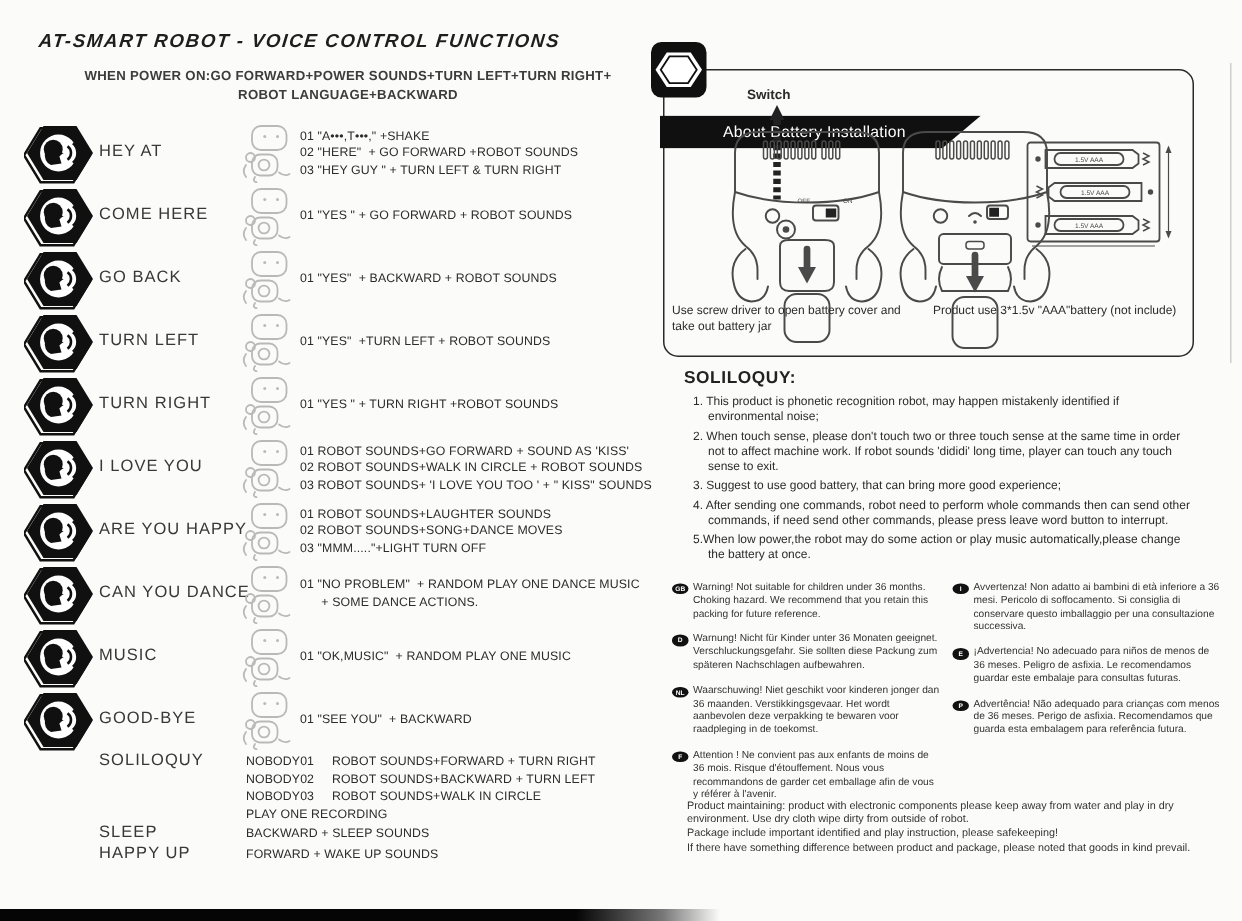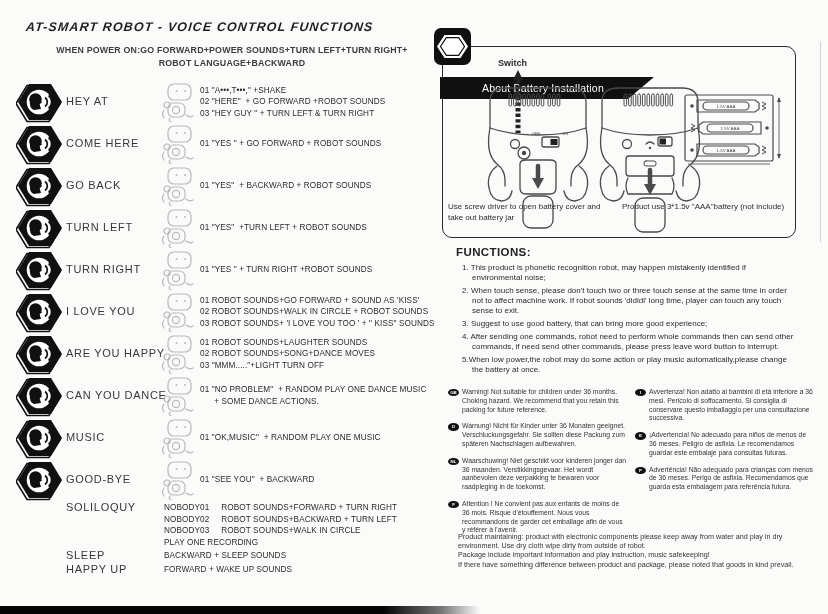--- a/index.html
+++ b/index.html
@@ -534,21 +534,21 @@
       <line x1="97" y1="6" x2="97" y2="66" stroke-width=".8"></line>
       <path d="M95 10 L97 5 L99 10 Z" fill="#4a4a4a" stroke="none"></path>
       <path d="M95 62 L97 67 L99 62 Z" fill="#4a4a4a" stroke="none"></path>
       <line x1="6" y1="72" x2="88" y2="72" stroke-width=".8"></line>
     </svg>
   </span>
 
   <div class="caption caption-1">Use screw driver to open battery cover and take out battery jar</div>
   <div class="caption caption-2">Product use 3*1.5v "AAA"battery (not include)</div>
 
-  <div class="att-title">FUNCTIONS:</div>
+  <div class="att-title">SOLILOQUY:</div>
   <div class="att-list">
 
       <div class="att-item">1. This product is phonetic recognition robot, may happen mistakenly identified if environmental noise;</div>
 
       <div class="att-item">2. When touch sense, please don't touch two or three touch sense at the same time in order not to affect machine work. If robot sounds 'dididi' long time, player can touch any touch sense to exit.</div>
 
       <div class="att-item">3. Suggest to use good battery, that can bring more good experience;</div>
 
       <div class="att-item">4. After sending one commands, robot need to perform whole commands then can send other commands, if need send other commands, please press leave word button to interrupt.</div>
 
@@ -597,21 +597,21 @@
           <span>Advertência! Não adequado para crianças com menos de 36 meses. Perigo de asfixia. Recomendamos que guarda esta embalagem para referência futura.</span>
         </div>
 
     </div>
   </div>
 
   <div class="footer">
 
       <div class="footer-line">Product maintaining: product with electronic components please keep away from water and play in dry environment. Use dry cloth wipe dirty from outside of robot.</div>
 
-      <div class="footer-line">Package include important information and play instruction, music safekeeping!</div>
+      <div class="footer-line">Package include important identified and play instruction, please safekeeping!</div>
 
       <div class="footer-line">If there have something difference between product and package, please noted that goods in kind prevail.</div>
 
   </div>
 
   <div class="scan-edge"></div>
 </div>
 
 <div class="scan-bar"></div>
 

